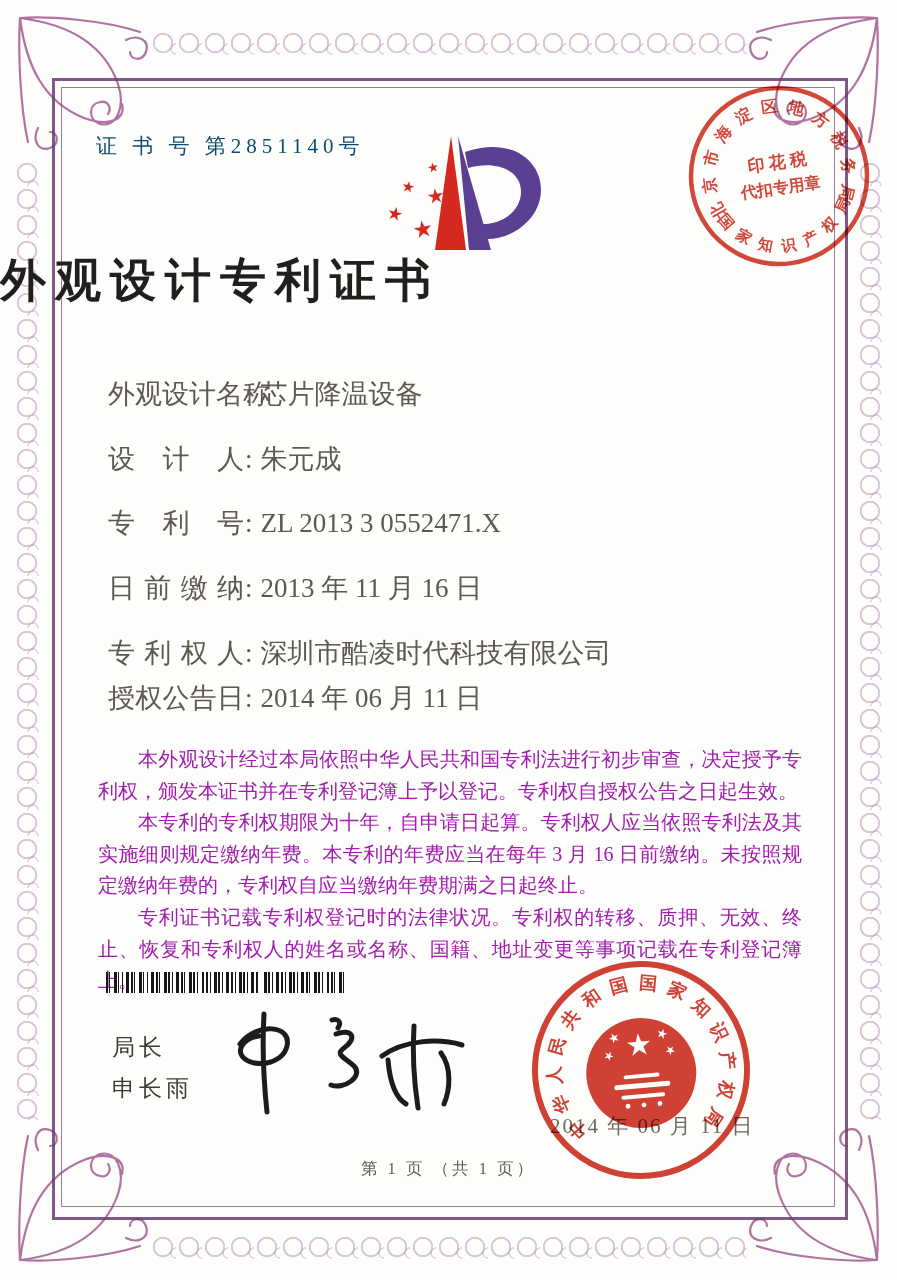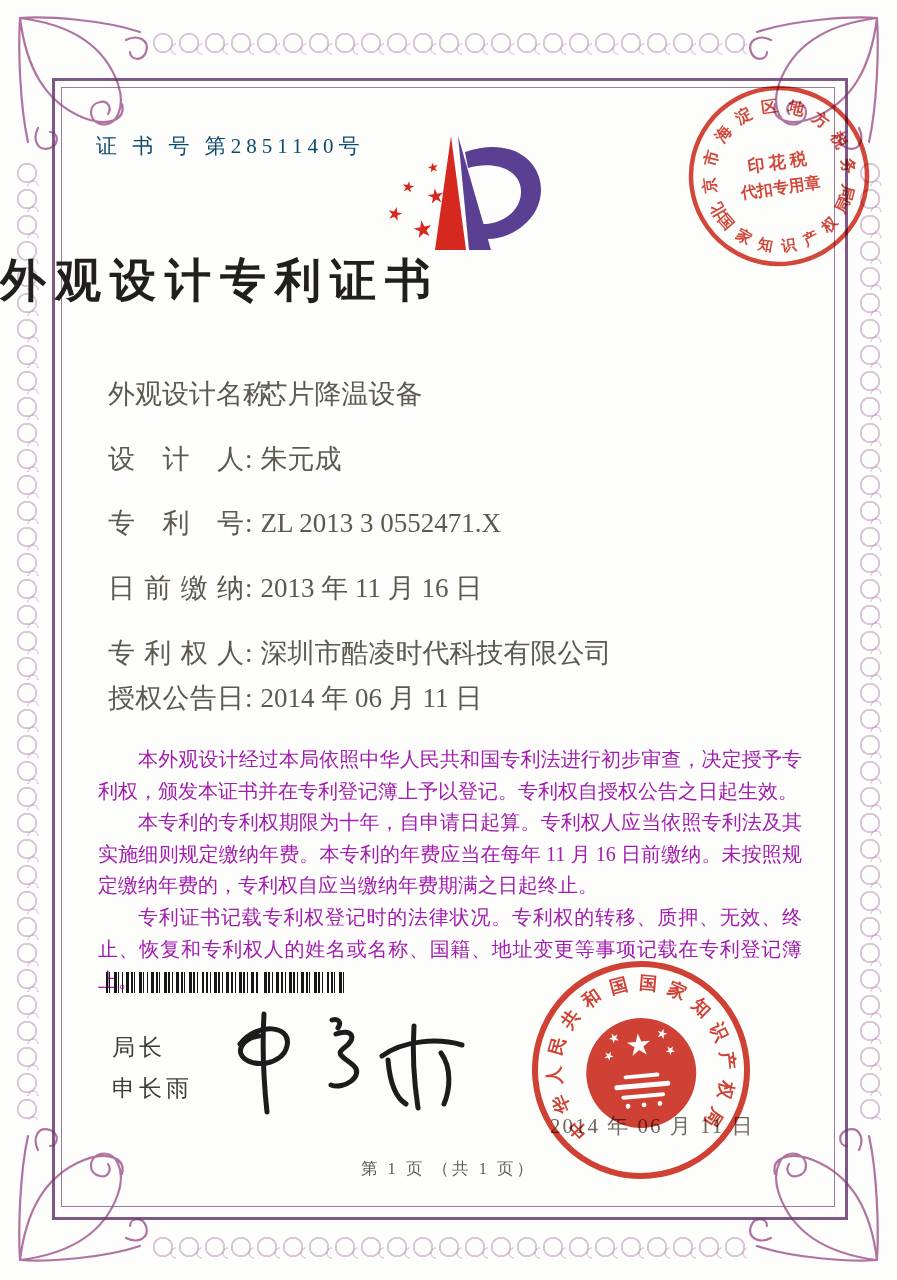--- a/index.html
+++ b/index.html
@@ -168,21 +168,21 @@
   </div>
   <div class="field f5">
     <span class="flabel">专 利 权 人</span><span class="fcolon">:</span><span>深圳市酷凌时代科技有限公司</span>
   </div>
   <div class="field f6">
     <span class="flabel">授权公告日</span><span class="fcolon">:</span><span>2014 年 06 月 11 日</span>
   </div>
 
   <div class="body-text">
     <p>本外观设计经过本局依照中华人民共和国专利法进行初步审查，决定授予专利权，颁发本证书并在专利登记簿上予以登记。专利权自授权公告之日起生效。</p>
-    <p>本专利的专利权期限为十年，自申请日起算。专利权人应当依照专利法及其实施细则规定缴纳年费。本专利的年费应当在每年 11 月 16 日前缴纳。未按照规定缴纳年费的，专利权自应当缴纳年费期满之日起终止。</p>
+    <p>本专利的专利权期限为十年，自申请日起算。专利权人应当依照专利法及其实施细则规定缴纳年费。本专利的年费应当在每年 3 月 16 日前缴纳。未按照规定缴纳年费的，专利权自应当缴纳年费期满之日起终止。</p>
     <p>专利证书记载专利权登记时的法律状况。专利权的转移、质押、无效、终止、恢复和专利权人的姓名或名称、国籍、地址变更等事项记载在专利登记簿上。</p>
   </div>
 
   <div class="barcode"></div>
 
   <div class="director-title">局长</div>
   <div class="director-name">申长雨</div>
 
   <svg class="signature" viewBox="0 0 270 125">
     <path d="M52,16 C50,50 52,86 55,114"></path>

